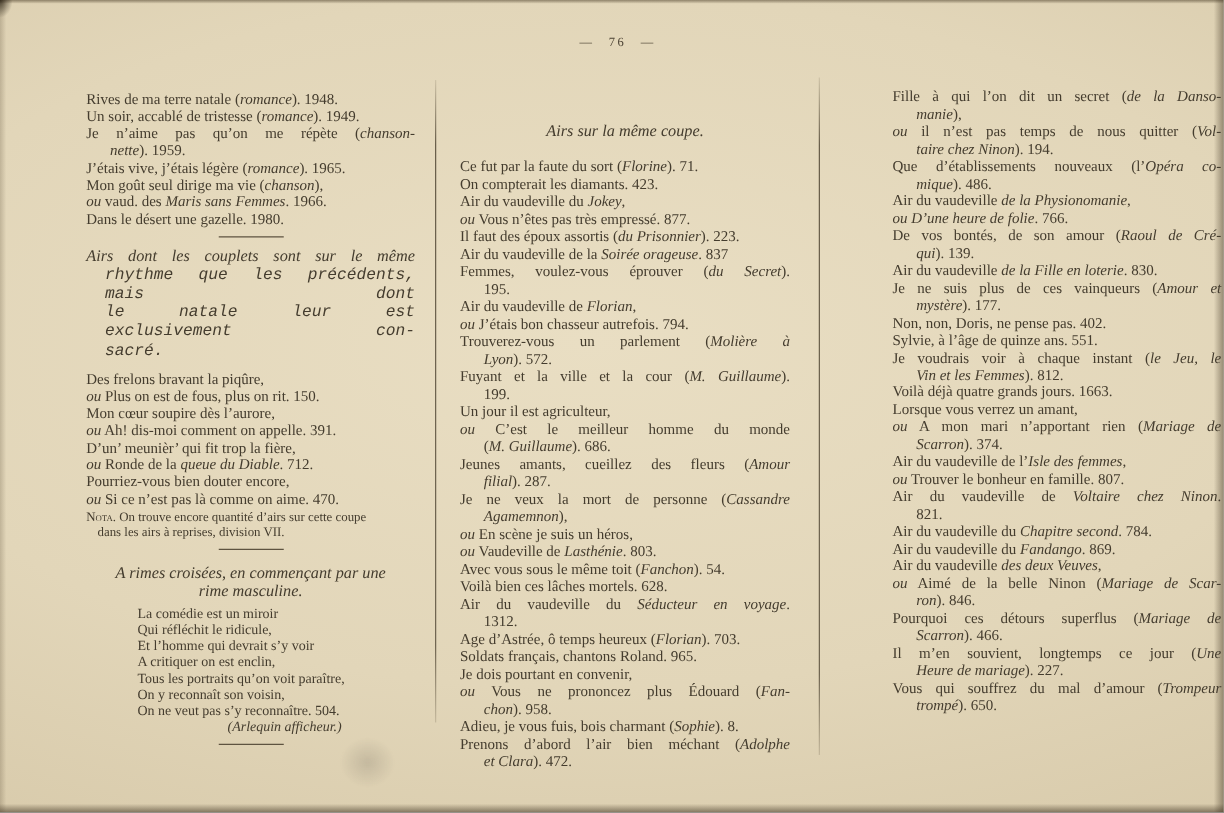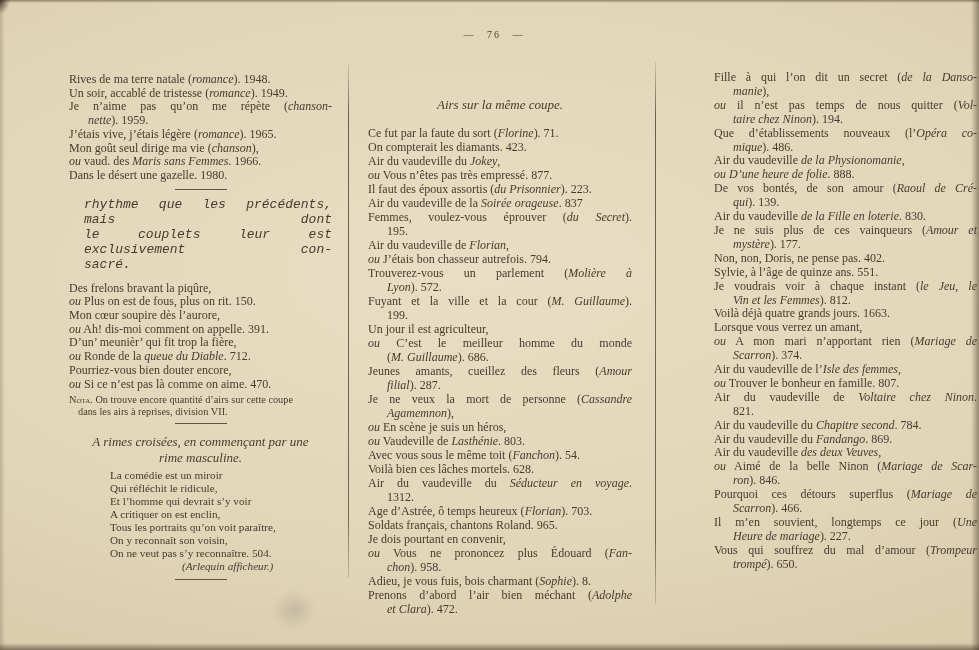--- a/index.html
+++ b/index.html
@@ -71,22 +71,23 @@
         <div class="line"><span>Un soir, accablé de tristesse (</span><span class="it">romance</span><span>). 1949.</span></div>
         <div class="line just"><span>Je n’aime pas qu’on me répète (</span><span class="it">chanson-</span></div>
         <div class="line ind"><span class="it">nette</span><span>). 1959.</span></div>
         <div class="line"><span>J’étais vive, j’étais légère (</span><span class="it">romance</span><span>). 1965.</span></div>
         <div class="line"><span>Mon goût seul dirige ma vie (</span><span class="it">chanson</span><span>),</span></div>
         <div class="line"><span class="it">ou</span><span> vaud. des </span><span class="it">Maris sans Femmes</span><span>. 1966.</span></div>
         <div class="line"><span>Dans le désert une gazelle. 1980.</span></div>
       </div>
       <div class="blk rule"></div>
       <div class="blk heading-block">
+        <div class="line just"><span class="it">Airs dont les couplets sont sur le même</span></div>
         <div class="line ind just"><span class="it">rhythme que les précédents, mais dont</span></div>
-        <div class="line ind just"><span class="it">le couplets leur est exclusivement con-</span></div>
+        <div class="line ind just"><span class="it">le natale leur est exclusivement con-</span></div>
         <div class="line ind"><span class="it">sacré.</span></div>
       </div>
       <div class="blk entries">
         <div class="line"><span>Des frelons bravant la piqûre,</span></div>
         <div class="line"><span class="it">ou</span><span> Plus on est de fous, plus on rit. 150.</span></div>
         <div class="line"><span>Mon cœur soupire dès l’aurore,</span></div>
         <div class="line"><span class="it">ou</span><span> Ah! dis-moi comment on appelle. 391.</span></div>
         <div class="line"><span>D’un’ meunièr’ qui fit trop la fière,</span></div>
         <div class="line"><span class="it">ou</span><span> Ronde de la </span><span class="it">queue du Diable</span><span>. 712.</span></div>
         <div class="line"><span>Pourriez-vous bien douter encore,</span></div>
@@ -157,21 +158,21 @@
     </div>
   <div class="col col3">
       <div class="blk entries">
         <div class="line just"><span>Fille à qui l’on dit un secret (</span><span class="it">de la Danso-</span></div>
         <div class="line ind"><span class="it">manie</span><span>),</span></div>
         <div class="line just"><span class="it">ou</span><span> il n’est pas temps de nous quitter (</span><span class="it">Vol-</span></div>
         <div class="line ind"><span class="it">taire chez Ninon</span><span>). 194.</span></div>
         <div class="line just"><span>Que d’établissements nouveaux (l’</span><span class="it">Opéra co-</span></div>
         <div class="line ind"><span class="it">mique</span><span>). 486.</span></div>
         <div class="line"><span>Air du vaudeville </span><span class="it">de la Physionomanie</span><span>,</span></div>
-        <div class="line"><span class="it">ou</span><span> </span><span class="it">D’une heure de folie</span><span>. 888.</span></div>
+        <div class="line"><span class="it">ou</span><span> </span><span class="it">D’une heure de folie</span><span>. 766.</span></div>
         <div class="line just"><span>De vos bontés, de son amour (</span><span class="it">Raoul de Cré-</span></div>
         <div class="line ind"><span class="it">qui</span><span>). 139.</span></div>
         <div class="line"><span>Air du vaudeville </span><span class="it">de la Fille en loterie</span><span>. 830.</span></div>
         <div class="line just"><span>Je ne suis plus de ces vainqueurs (</span><span class="it">Amour et</span></div>
         <div class="line ind"><span class="it">mystère</span><span>). 177.</span></div>
         <div class="line"><span>Non, non, Doris, ne pense pas. 402.</span></div>
         <div class="line"><span>Sylvie, à l’âge de quinze ans. 551.</span></div>
         <div class="line just"><span>Je voudrais voir à chaque instant (</span><span class="it">le Jeu, le</span></div>
         <div class="line ind"><span class="it">Vin et les Femmes</span><span>). 812.</span></div>
         <div class="line"><span>Voilà déjà quatre grands jours. 1663.</span></div>

